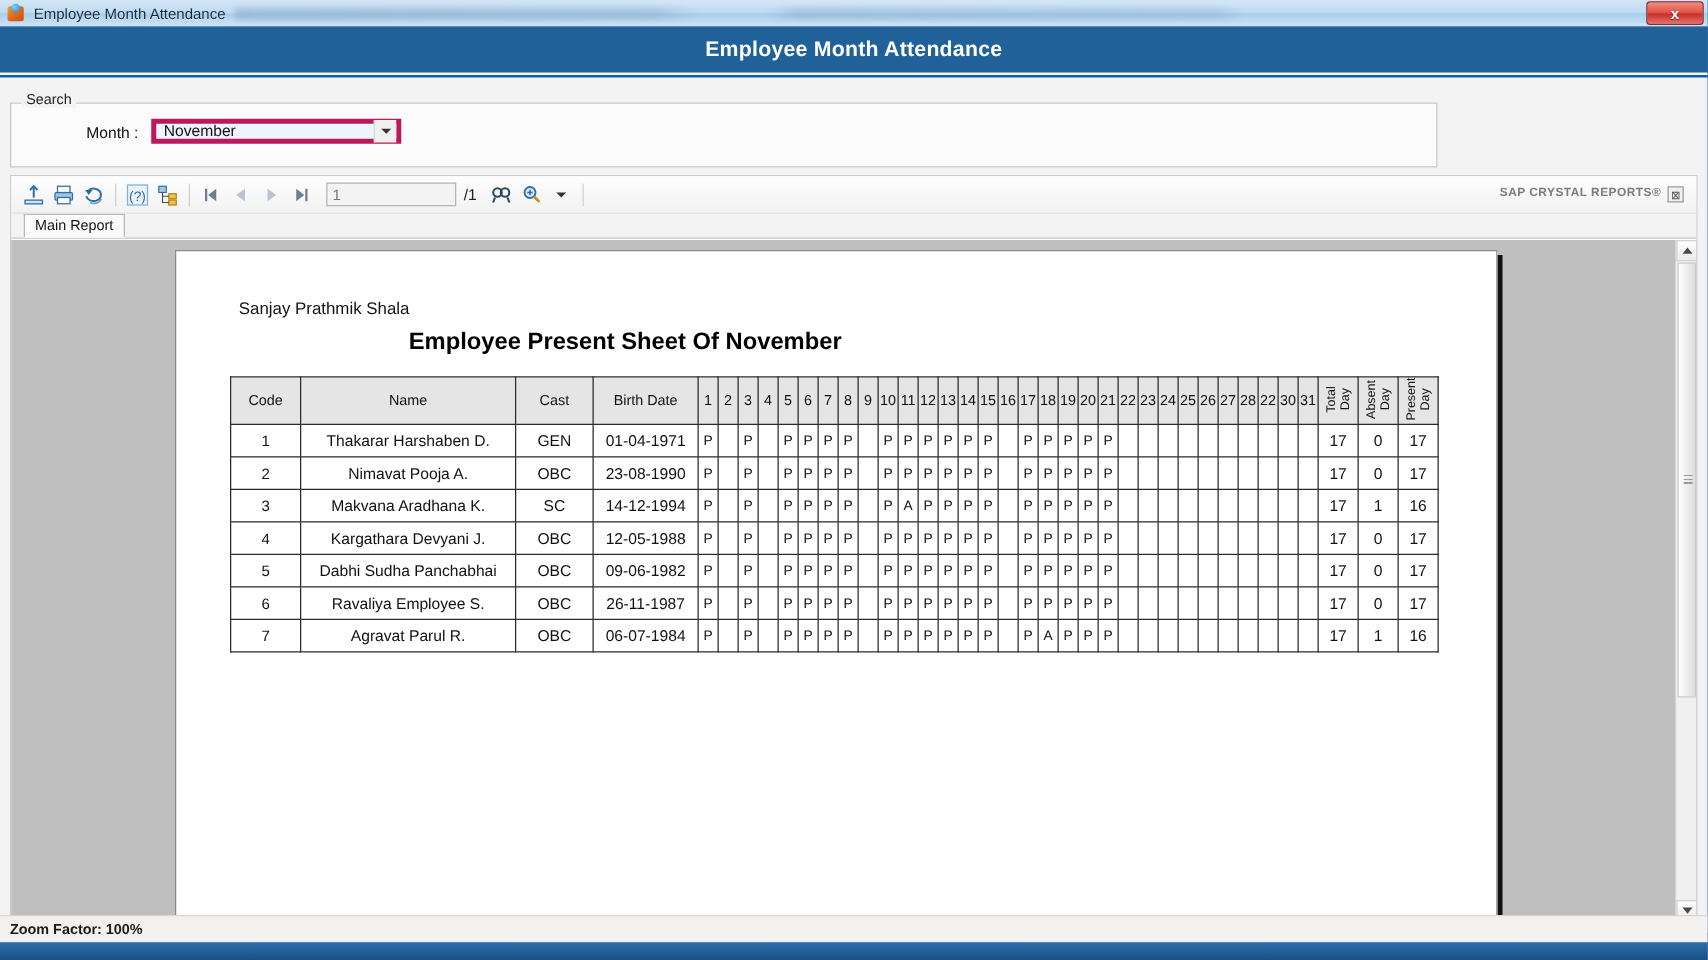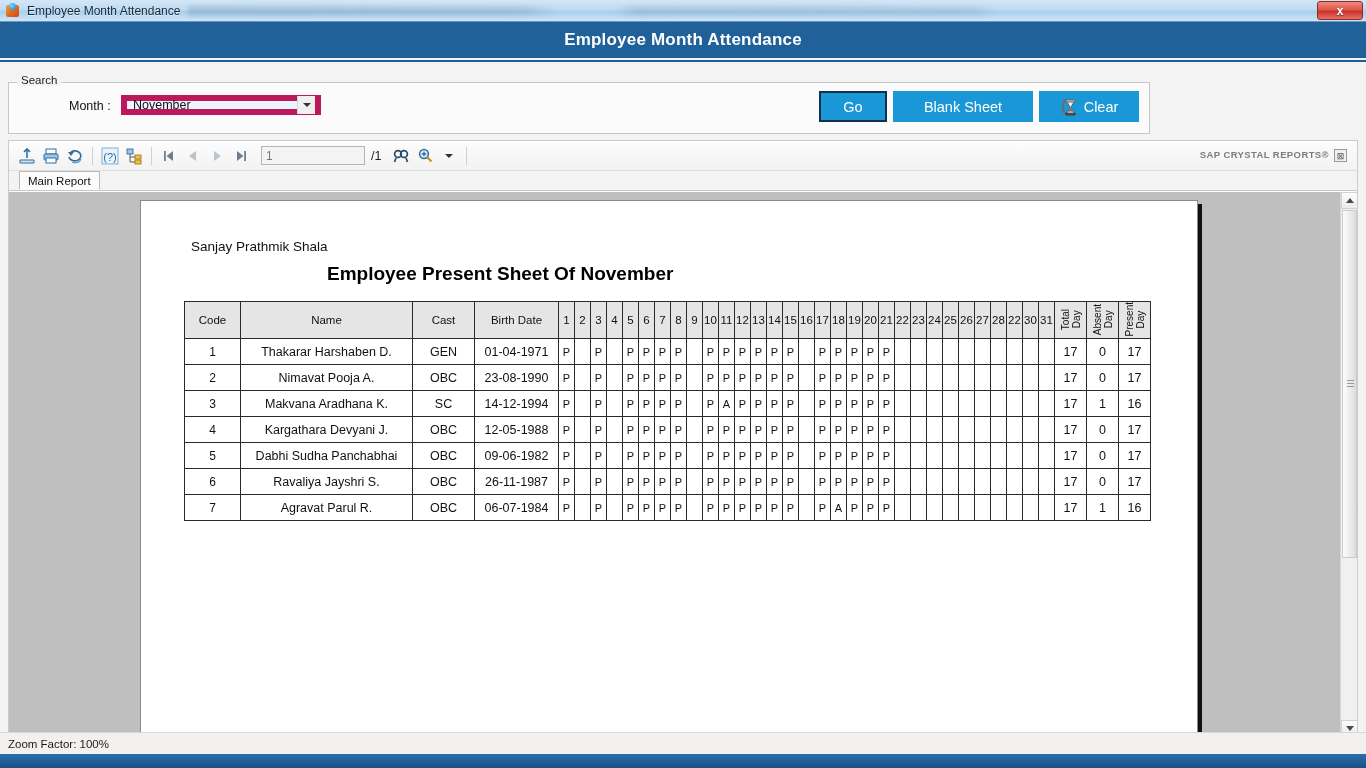--- a/index.html
+++ b/index.html
@@ -83,21 +83,21 @@
   }
   .searchbox-legend {
     position: absolute; left: 8px; top: -9px; background: #f3f3f3;
     padding: 0 4px; font-size: 11.5px; color: #222;
   }
   .month-label {
     position: absolute; left: 60px; top: 16px; font-size: 12.5px; color: #111;
   }
   .month-select {
     position: absolute; left: 112px; top: 12px; width: 200px; height: 20px;
-    border: 6px solid #be185d; background: #eef4fb;
+    border: 4px solid #be185d; background: #eef4fb;
     display: flex; align-items: center;
   }
   .month-select .value {
     font-size: 12.5px; color: #111; padding-left: 6px; flex: 1 1 auto;
   }
   .month-select .arrow {
     width: 18px; height: 18px; border-left: 1px solid #cfd8e0;
     background: #f0f0f0;
     display: flex; align-items: center; justify-content: center;
     flex: 0 0 auto;
@@ -241,21 +241,21 @@
 
   
   .statusbar {
     position: absolute; left: 0; bottom: 14px; width: 1366px; height: 22px;
     background: #f2f1ef; border-top: 1px solid #d9d7d4;
     display: flex; align-items: center; font-size: 11.5px; color: #1a1a1a;
   }
   .sb-cell { height: 22px; display: flex; align-items: center; padding-left: 8px; }
   .sb-cell.c1 { width: 452px; border-right: 1px solid #cfcdc9; }
   .sb-cell.c2 { width: 452px; border-right: 1px solid #cfcdc9; }
-  .sb-cell.c3 { flex: 1 1 auto; }
+  .sb-cell.c3 { flex: 1 1 auto; font-weight: bold; }
   .taskbar-strip {
     position: absolute; left: 0; bottom: 0; width: 1366px; height: 14px;
     background: linear-gradient(to bottom, #2a6fae, #1b4f85);
   }
 </style>
 </head>
 <body>
 
 <div class="os-titlebar">
   <div class="os-icon"></div>
@@ -277,36 +277,20 @@
 
       <div class="month-label">Month :</div>
 
       <div class="month-select">
         <div class="value">November</div>
         <div class="arrow">
           <span class="caret-down"></span>
         </div>
       </div>
 
-      <div class="btn-row">
-        <div class="btn btn-go focused">Go</div>
-        <div class="btn btn-blank">Blank Sheet</div>
-        <div class="btn btn-clear">
-          <span class="hourglass-icon">
-            <svg width="18" height="18" viewBox="0 0 18 18">
-              <path d="M5 2 C2 5, 2 12, 5 16" stroke="#6b6b6b" stroke-width="2" fill="none" stroke-linecap="round"></path>
-              <path d="M6 2 L15 2 L15 4 L6 4 Z" fill="#e8e8e8" stroke="#555" stroke-width="0.8"></path>
-              <path d="M6 15 L15 15 L15 17 L6 17 Z" fill="#555" stroke="#333" stroke-width="0.8"></path>
-              <path d="M7 4 L14 4 L10.8 9.3 L14 15 L7 15 L10.2 9.3 Z" fill="#ededed" stroke="#555" stroke-width="0.8"></path>
-              <path d="M7.8 13.6 L13.2 13.6 L10.5 10 Z" fill="#6b6b6b"></path>
-            </svg>
-          </span>
-          <span>Clear</span>
-        </div>
-      </div>
     </div>
 
     <div class="cr-wrap">
 
       <div class="cr-toolbar">
 
         <div class="tb-btn">
           <svg width="18" height="18" viewBox="0 0 18 18">
             <path d="M2 13 L16 13 L16 16 L2 16 Z" fill="#cfe3f2" stroke="#2e6ea0" stroke-width="1"></path>
             <path d="M9 2 L9 11" stroke="#2e6ea0" stroke-width="1.6"></path>
@@ -666,21 +650,21 @@
                   <td class="c-day"></td>
                   <td class="c-day"></td>
                   <td class="c-day"></td>
                   <td class="c-day"></td>
                   <td class="c-tot">17</td>
                   <td class="c-tot">0</td>
                   <td class="c-tot">17</td>
                 </tr>
                 <tr>
                   <td class="c-code">6</td>
-                  <td class="c-name">Ravaliya Jayshri S.</td>
+                  <td class="c-name">Ravaliya Employee S.</td>
                   <td class="c-cast">OBC</td>
                   <td class="c-bd">26-11-1987</td>
                   <td class="c-day">P</td>
                   <td class="c-day"></td>
                   <td class="c-day">P</td>
                   <td class="c-day"></td>
                   <td class="c-day">P</td>
                   <td class="c-day">P</td>
                   <td class="c-day">P</td>
                   <td class="c-day">P</td>

